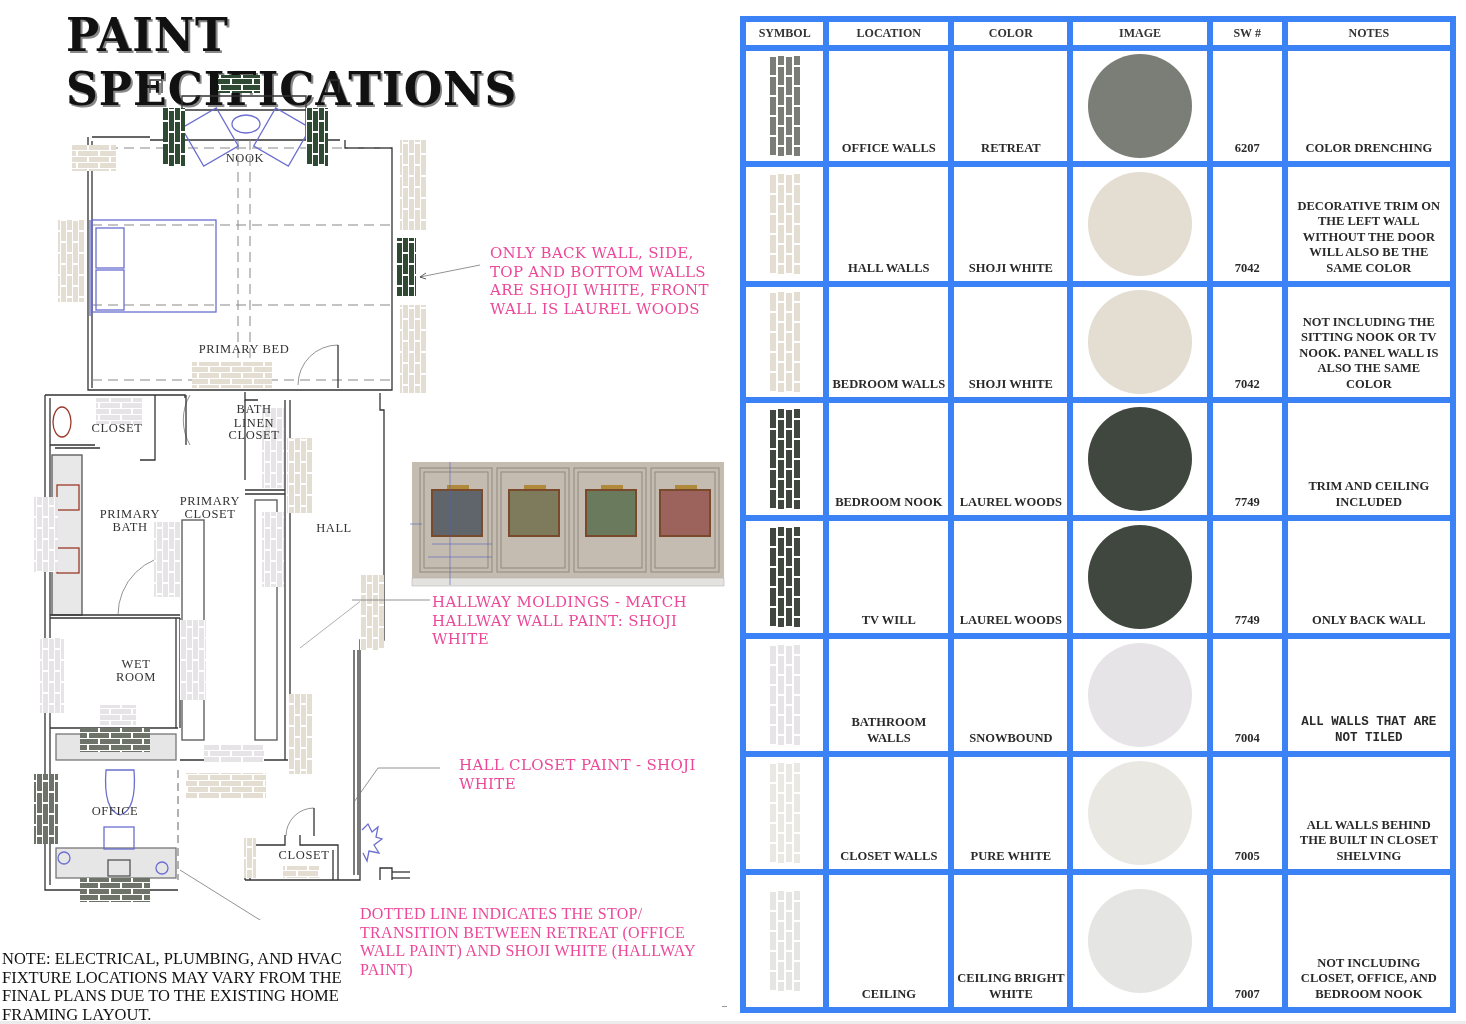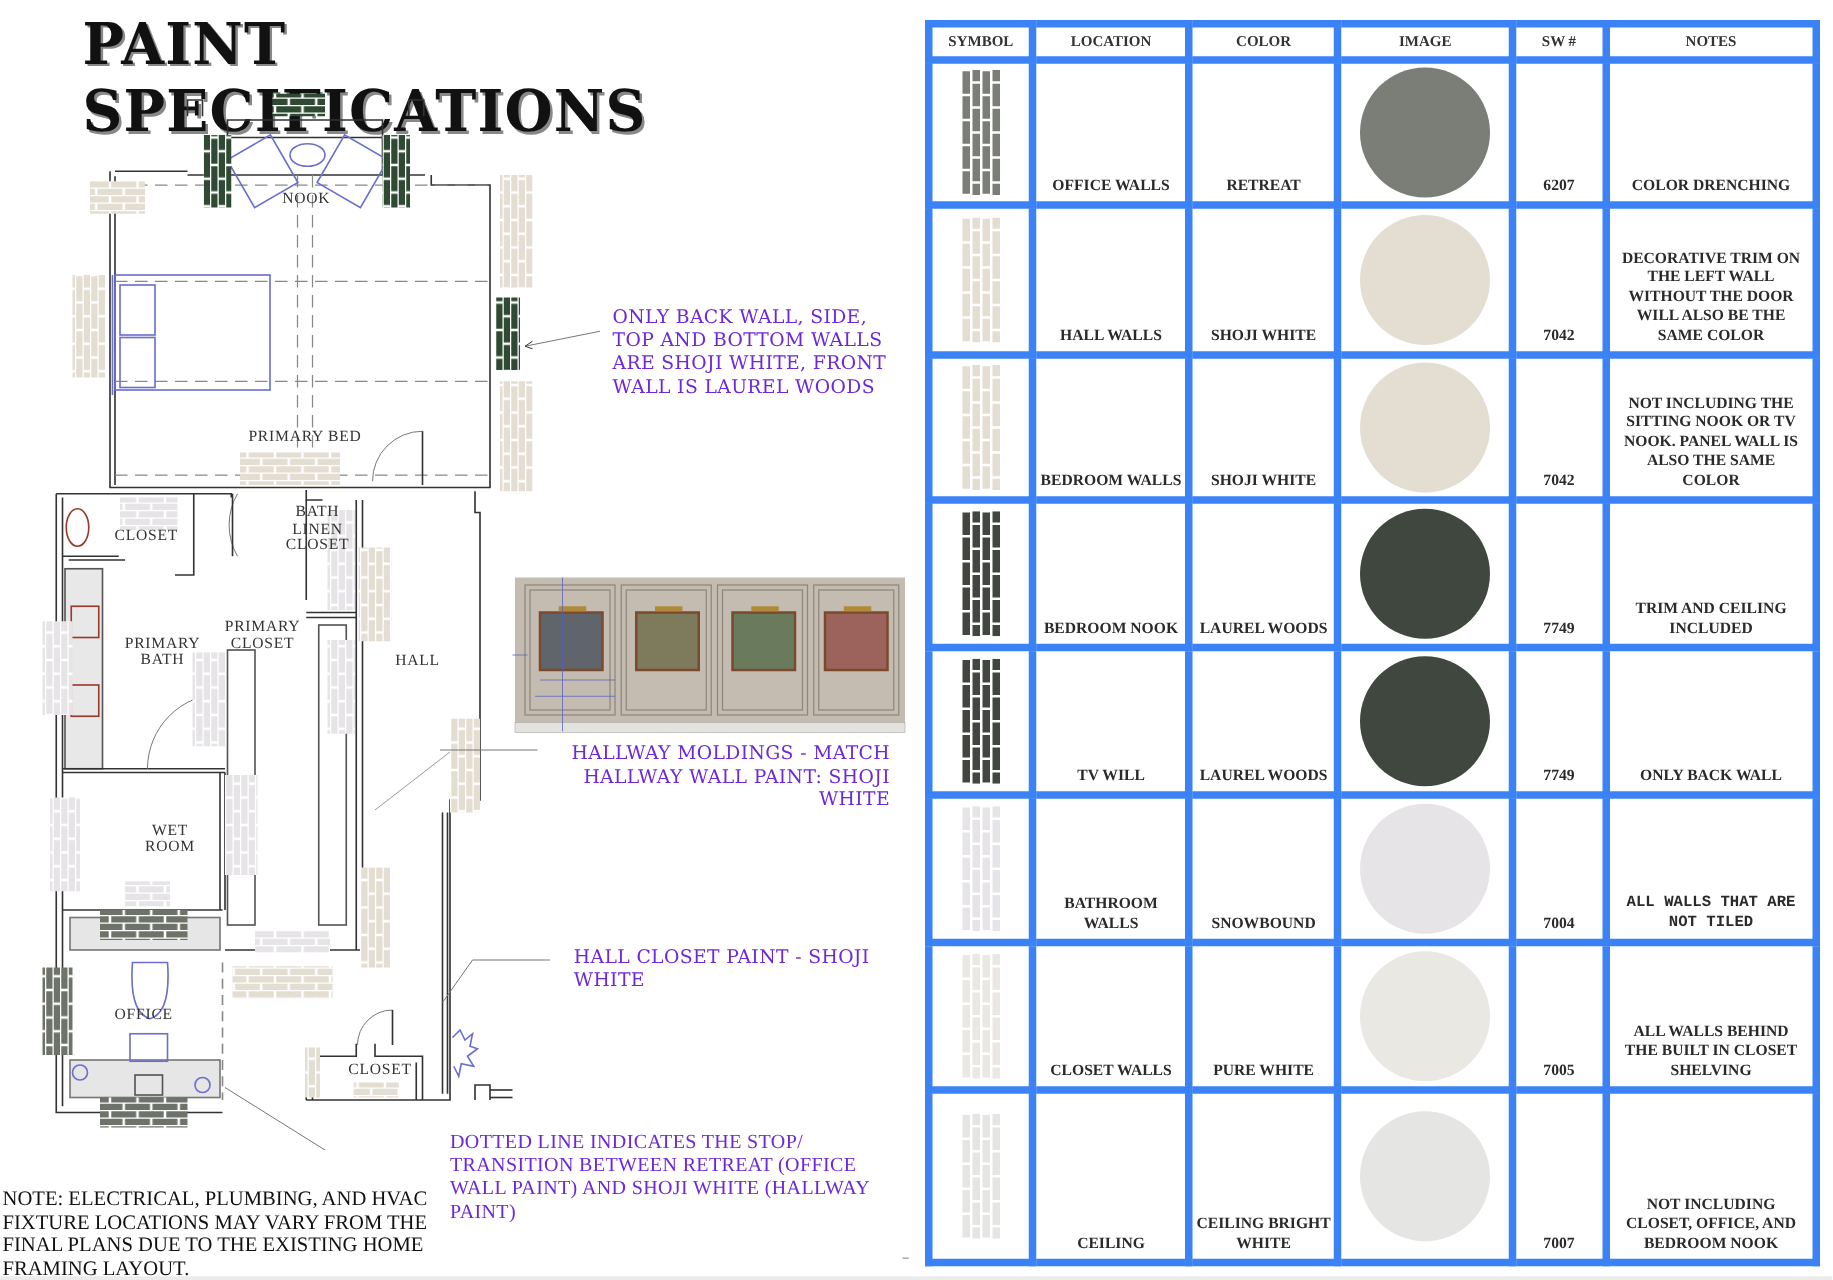--- a/index.html
+++ b/index.html
@@ -11,23 +11,23 @@
     position: absolute; left: 66px; top: 8px; width: 600px;
     font-family: "DejaVu Serif", "Liberation Serif", serif;
     font-size: 46px; font-weight: bold; letter-spacing: 1px;
     font-variant: small-caps; text-transform: uppercase;
     text-shadow: 2px 2px 0 #888;
     transform: scaleX(0.96); transform-origin: left top;
   }
   .plan { position: absolute; left: 0; top: 70px; width: 730px; height: 850px; }
   .callout {
     position: absolute; font-family: "DejaVu Serif", "Liberation Serif", serif;
-    font-size: 15px; line-height: 18.5px; letter-spacing: 0.3px; text-transform: uppercase; color: #6d28d9;
+    font-size: 15px; line-height: 18.5px; letter-spacing: 0.3px; text-transform: uppercase; color: #ec4899;
   }
-  .callout.center { text-align: right; }
+  .callout.center { text-align: left; }
   .note {
     position: absolute; left: 2px; top: 950px; width: 345px;
     font-family: "Liberation Serif", "DejaVu Serif", serif;
     font-size: 16.5px; line-height: 18.7px; text-transform: uppercase; color: #111;
   }
   .elevation { position: absolute; left: 402px; top: 460px; width: 325px; height: 130px; }
 
   
   .spec { position: absolute; left: 740px; top: 16px; width: 716px; border-collapse: collapse;
           font-family: "Liberation Serif", serif; font-size: 12.5px; font-weight: bold; color: #2a2a2a; }

